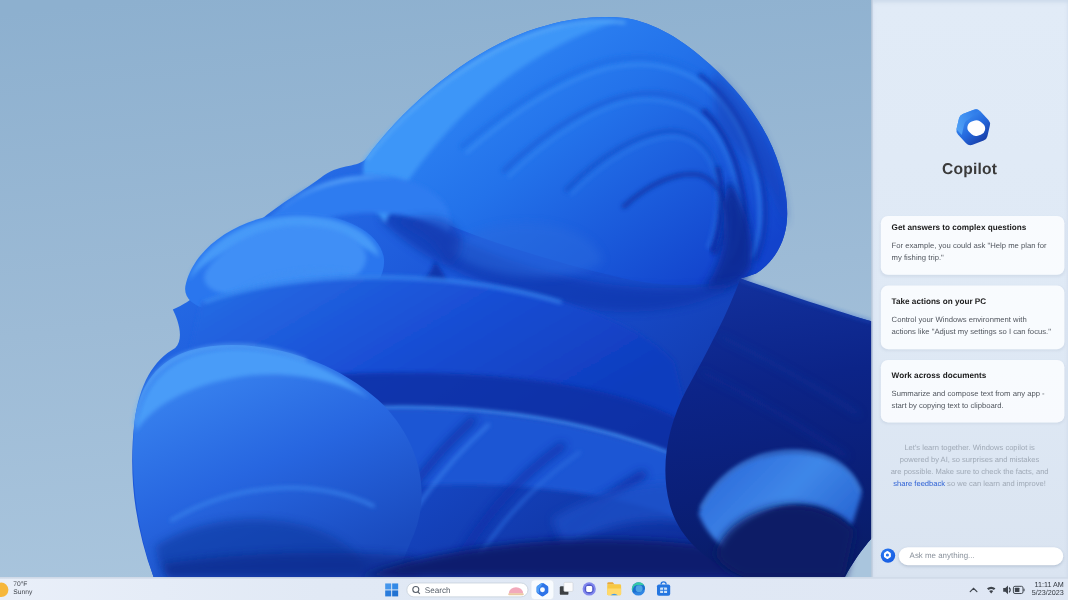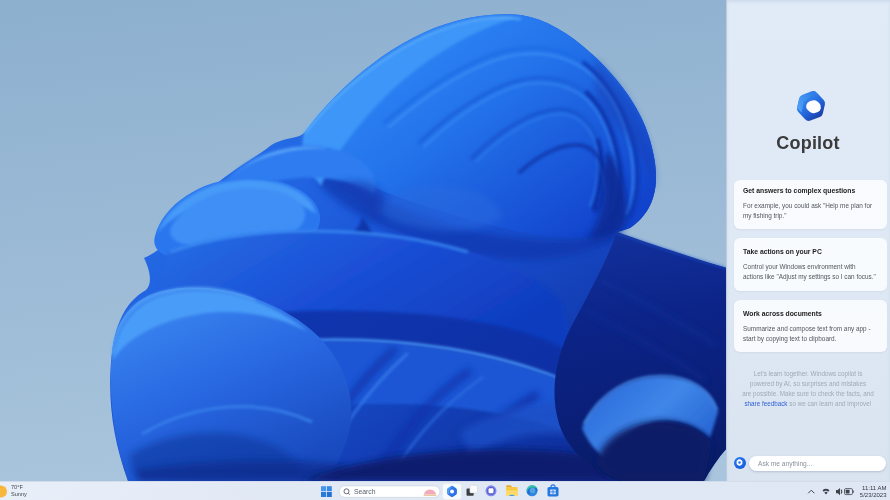--- a/index.html
+++ b/index.html
@@ -5,21 +5,21 @@
   * { margin:0; padding:0; box-sizing:border-box; }
   html,body { width:890px; height:500px; overflow:hidden; font-family:"Liberation Sans", sans-serif; }
   .desktop { position:relative; width:890px; height:500px; background:#c7d2e0; }
   .wall { position:absolute; left:0; top:0; width:727px; height:481px; }
   
   .sidebar { position:absolute; left:726px; top:0; width:164px; height:481px;
     background:linear-gradient(180deg,#e1ebf7 0%,#dfe9f5 55%,#dae4f1 100%);
     border-left:1px solid #becbdb; box-shadow:inset 0 2px 3px rgba(170,190,215,0.35); }
   .logo { position:absolute; left:796px; top:90px; width:30px; height:32px; }
   .brand { position:absolute; left:726px; top:132.5px; width:164px; text-align:center;
-    font-size:18px; font-weight:700; color:#3a3a3a; letter-spacing:0.2px; }
+    font-size:13px; font-weight:700; color:#3a3a3a; letter-spacing:0.2px; }
   .card { position:absolute; left:734px; width:153px; background:rgba(252,253,255,0.88);
     border-radius:6px; padding:7px 9px;
     box-shadow:0 1px 2px rgba(100,120,150,0.10); }
   .card { overflow:hidden; }
   .card h3 { font-size:6.8px; font-weight:700; color:#1b1b1b; margin:0; white-space:nowrap; }
   .card p { font-size:6.4px; color:#51565e; white-space:nowrap; line-height:9.8px; }
   .disc { position:absolute; left:733px; top:369px; width:150px; text-align:center;
     font-size:6.3px; line-height:10.1px; color:#9fa9b6; }
   .disc a { color:#2b5fd4; text-decoration:none; }
   .askcircle { position:absolute; left:733.5px; top:456.5px; width:12.5px; height:12.5px; border-radius:50%;

